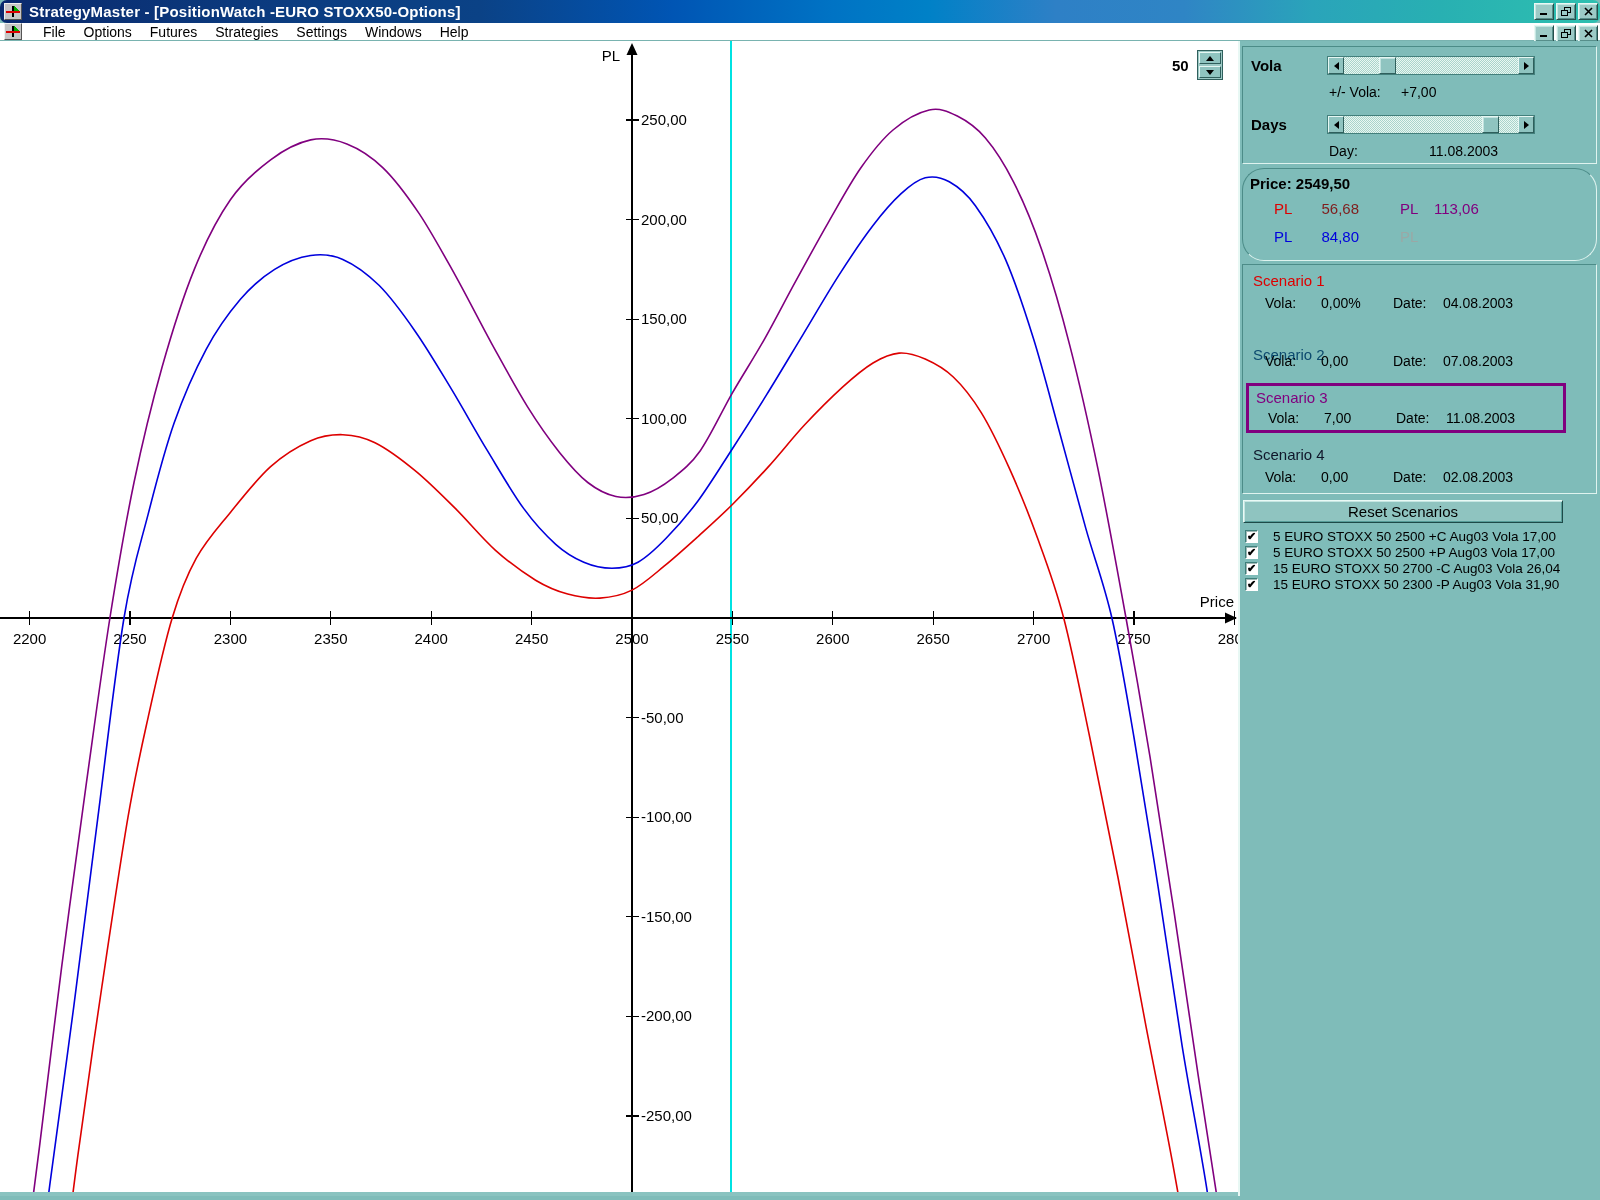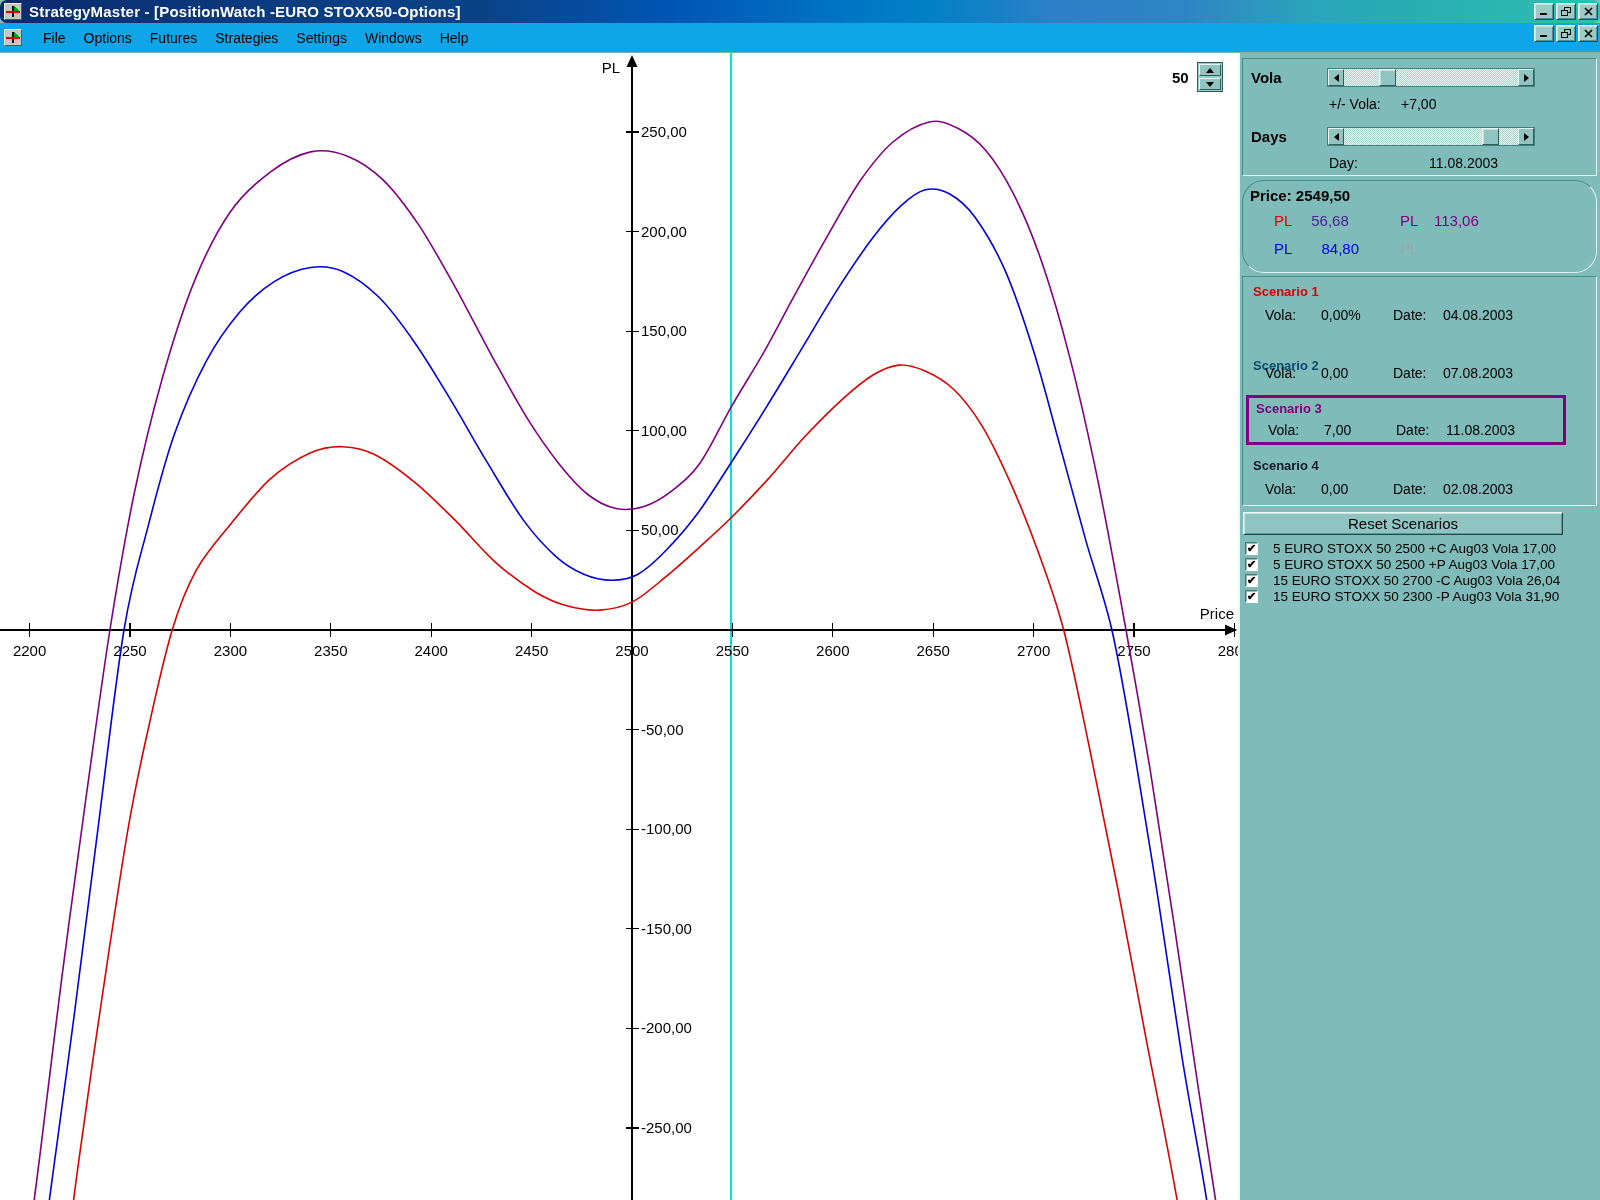--- a/index.html
+++ b/index.html
@@ -15,21 +15,21 @@
     letter-spacing:0.2px; }
   .app-icon { width:18px; height:17px; margin-left:4px; flex:0 0 auto;
     background:#c6c6c6; border:1px solid; border-color:#efefef #555 #555 #efefef; }
   .winbtns { position:absolute; right:2px; top:3px; display:flex; gap:2px; }
   .winbtn { width:20px; height:17px; background:#9ccac6;
     border:1px solid; border-color:#e9f8f4 #274f4c #274f4c #e9f8f4;
     box-shadow:inset 1px 1px 0 #c6e6e2, inset -1px -1px 0 #578e8a;
     display:flex; align-items:center; justify-content:center; }
 
   
-  .menubar { position:relative; height:30px; background:#0ea5e9; display:flex; align-items:center;
+  .menubar { position:relative; height:18px; background:#ffffff; display:flex; align-items:center;
     border-bottom:1px solid #79b3b0; }
   .menu-items { display:flex; margin-left:12px; }
   .menu-item { font-size:14px; color:#000; padding:2px 9px; }
   .menubar .winbtns { top:2px; }
 
   
   .main { position:relative; width:1600px; height:1155px; display:flex; }
   .chart-area { position:relative; width:1238px; height:1155px; background:#fff; }
   .chart-area svg { position:absolute; left:0; top:0; }
   .bottom-strip { position:absolute; left:0; bottom:0; width:1238px; height:4px; background:#8ac3c0; }
@@ -72,21 +72,21 @@
   .tri-u { width:0; height:0; border-left:4px solid transparent; border-right:4px solid transparent;
     border-bottom:5px solid #000; }
   .tri-d { width:0; height:0; border-left:4px solid transparent; border-right:4px solid transparent;
     border-top:5px solid #000; }
 
   
   .pl-row { position:absolute; left:0; right:0; height:17px; font-size:15px; }
   .pl-row span { position:absolute; }
 
   
-  .scen-name { position:absolute; font-weight:bold; font-size:13px; }
+  .scen-name { position:absolute; font-weight:normal; font-size:15px; }
   .scen-row { position:absolute; left:0; right:0; height:16px; font-size:14px; color:#000; }
   .scen-row span { position:absolute; }
   .scen3-box { position:absolute; left:3px; width:320px; height:50px; border:3px solid #80007f; }
 
   .reset-btn { position:absolute; top:459px; left:3px; width:320px; height:23px;
     background:#8fc4c0; border:1px solid; border-color:#eafaf6 #1e4a48 #1e4a48 #eafaf6;
     box-shadow:inset 1px 1px 0 #c6e6e2, inset -1px -1px 0 #569d99;
     font-size:15px; color:#000; text-align:center; line-height:21px; }
 
   .pos-row { position:absolute; left:5px; right:0; height:16px; display:flex; align-items:center; }
@@ -271,21 +271,21 @@
           </span>
       </div>
       <span class="abs" style="left:86px; top:96px;">Day:</span>
       <span class="abs" style="left:186px; top:96px;">11.08.2003</span>
     </div>
 
     <div class="panel-section sec-price">
       <span class="abs lbl-bold" style="left:7px; top:6px;">Price: 2549,50</span>
       <div class="pl-row" style="top:31px;">
         <span style="left: 31px; color: rgb(221, 0, 0);">PL</span>
-        <span style="left: 58px; width: 58px; text-align: center; color: #4c1d95;">56,68</span>
+        <span style="left: 58px; width: 58px; text-align: right; color: #7f1d1d;">56,68</span>
         <span style="left: 157px; color: rgb(128, 0, 127);">PL</span>
         <span style="left: 191px; color: rgb(128, 0, 127);">113,06</span>
       </div>
       <div class="pl-row" style="top:59px;">
         <span style="left: 31px; color: rgb(0, 0, 221);">PL</span>
         <span style="left: 58px; width: 58px; text-align: right; color: rgb(0, 0, 221);">84,80</span>
         <span style="left: 157px; color: rgb(154, 168, 166);">PL</span>
         <span style="left: 191px; color: rgb(154, 168, 166);"></span>
       </div>
     </div>

